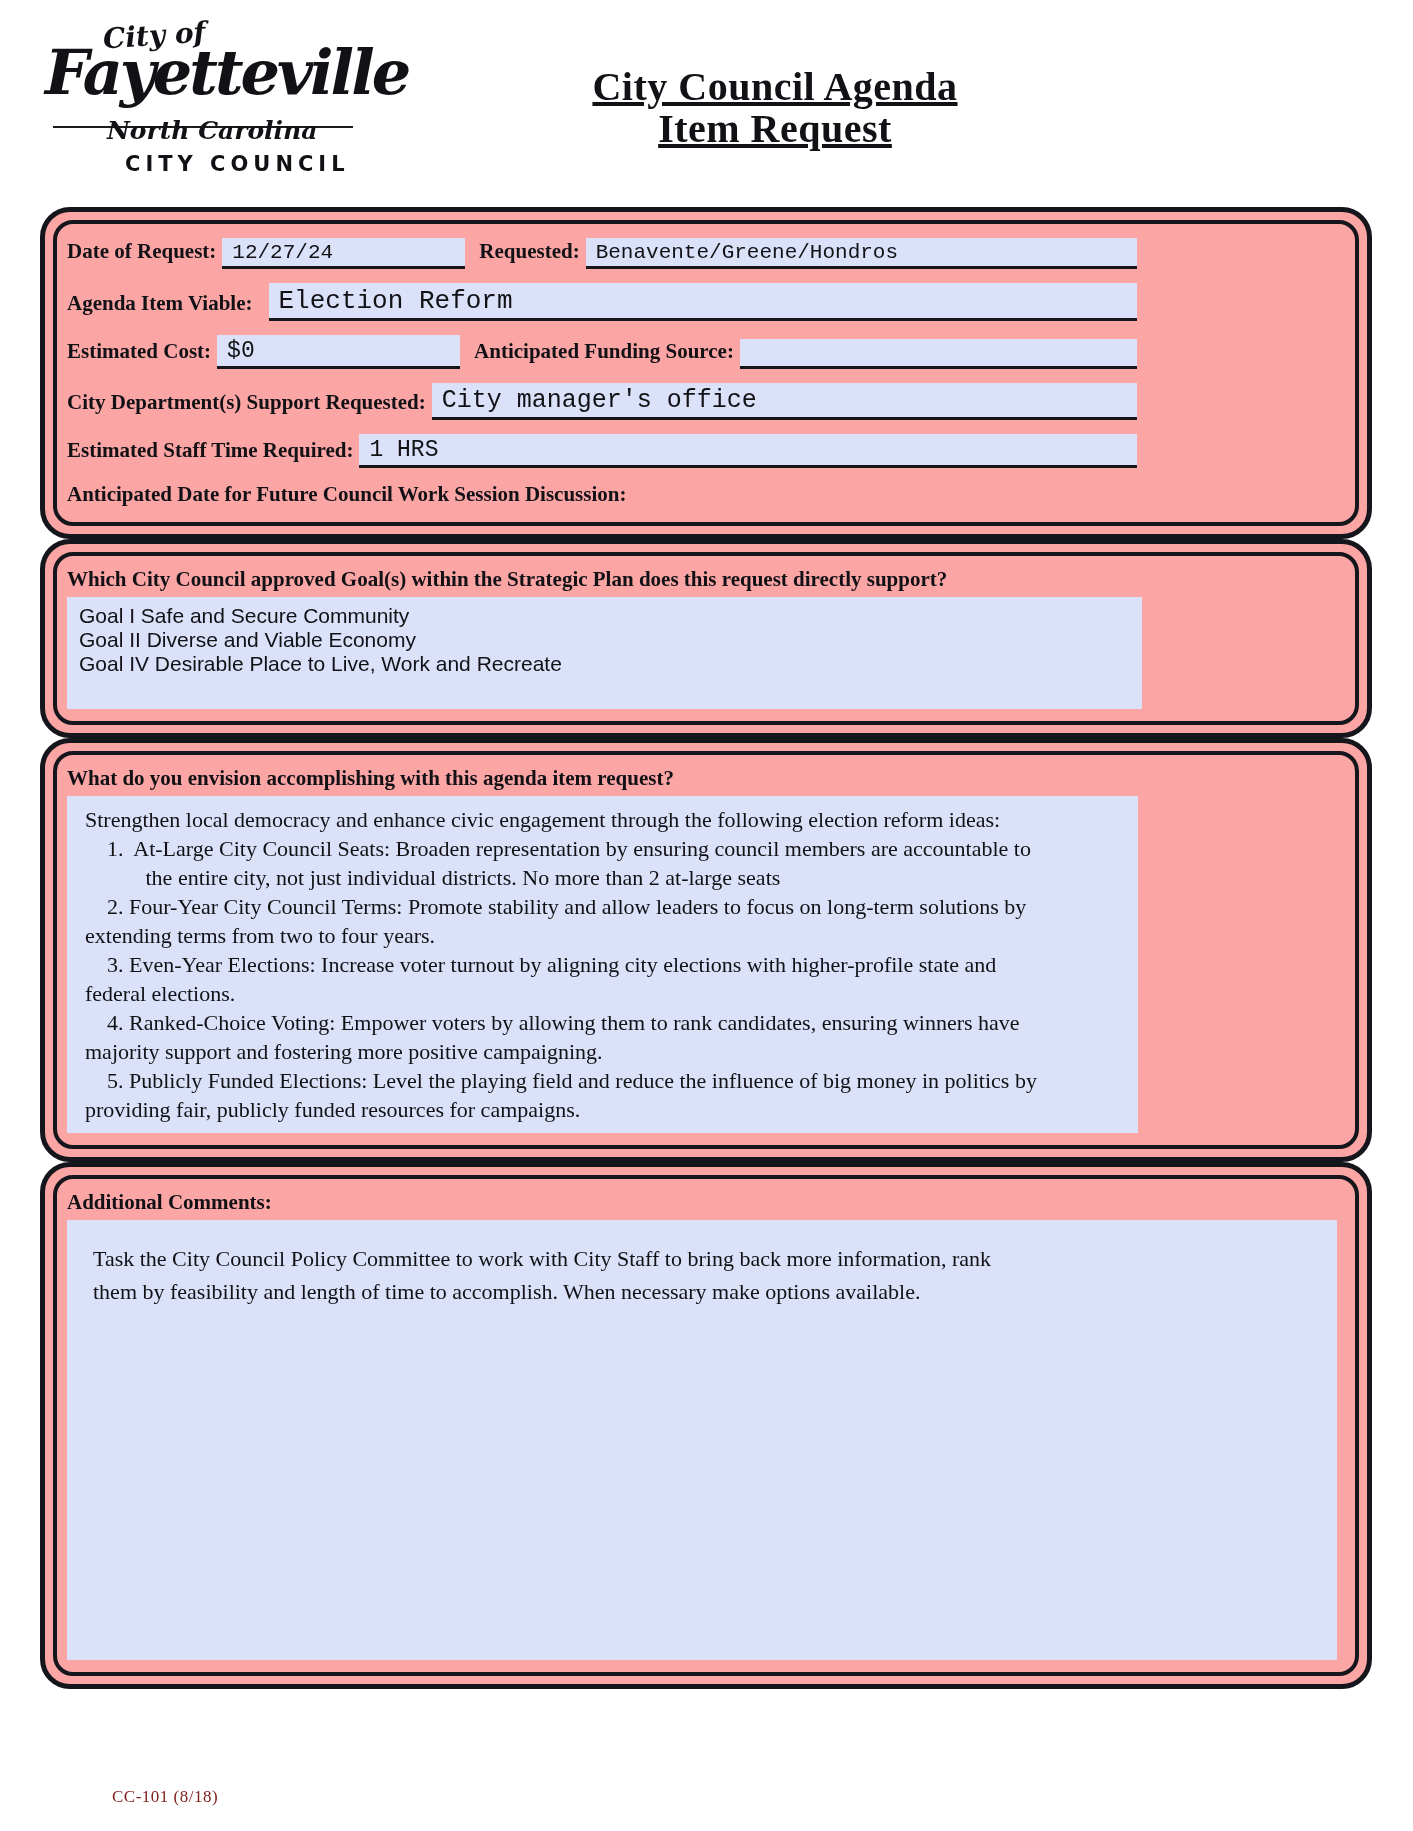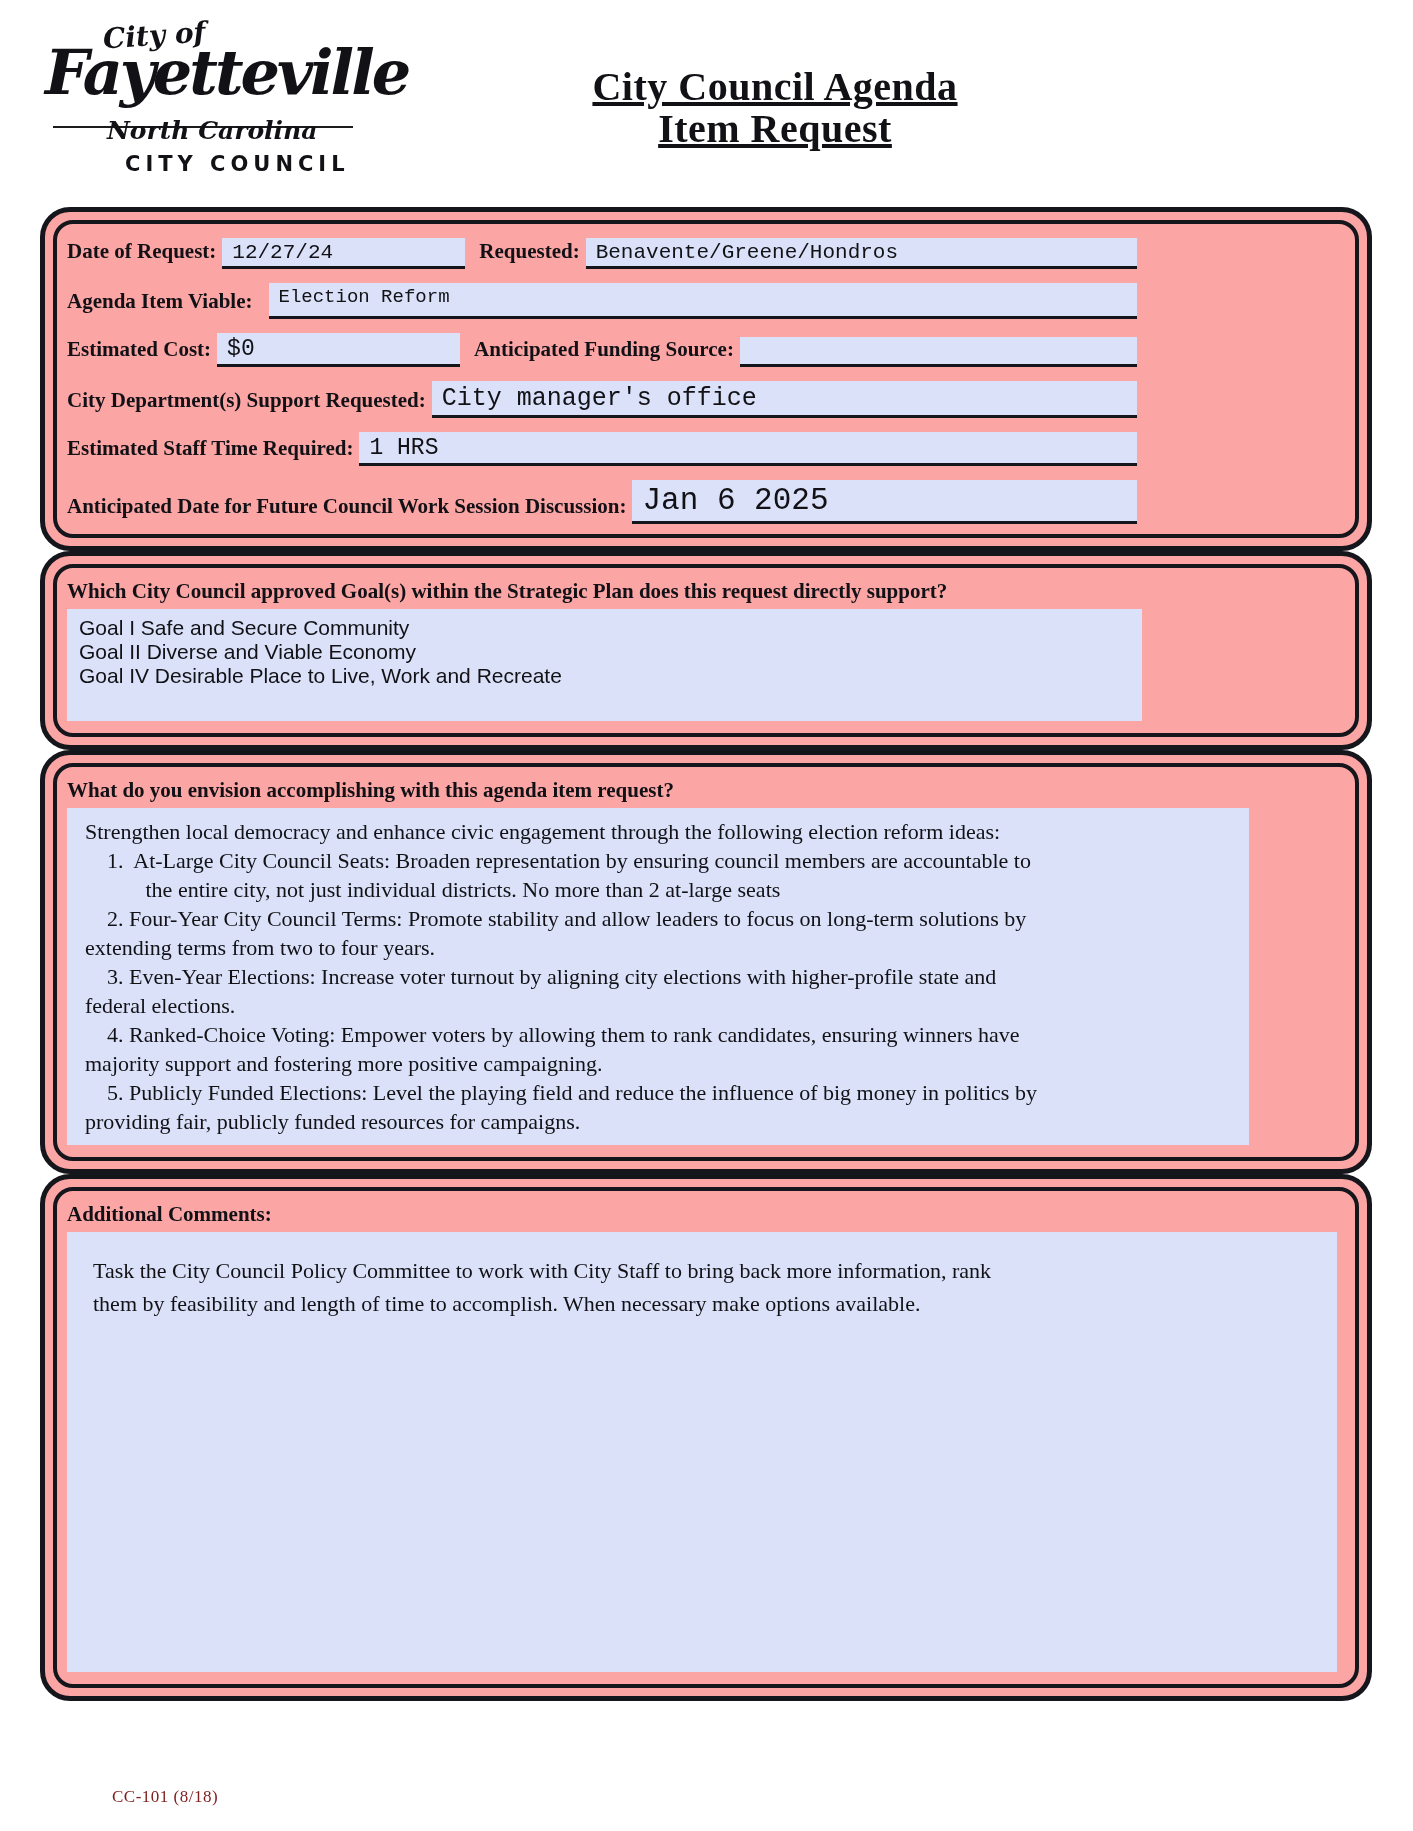--- a/index.html
+++ b/index.html
@@ -36,29 +36,29 @@
   .flabel{font:700 21px/1.15 "Liberation Serif","DejaVu Serif",serif;white-space:nowrap;padding-bottom:6px;}
   .flabel.second{margin-left:14px;}
   .field{background:var(--lav);border-bottom:3px solid var(--line);
          font-family:Liberation Mono, monospace;
          padding:3px 10px 2px 10px;margin-left:6px;min-height:30px;
          white-space:nowrap;overflow:hidden;}
   .grow{flex:1;}
   .w240{width:243px;}
   .v-sm{font-size:21px;}
   .v-md{font-size:23px;}
-  .v-lg{font-size:19px;min-height:36px;margin-left:16px;}
+  .v-lg{font-size:26px;min-height:36px;margin-left:16px;}
   .v-dept{font-size:25px;min-height:36px;}
   .v-xl{font-size:31px;min-height:44px;}
 
   .sec-heading{font:700 21px/26px "Liberation Serif","DejaVu Serif",serif;}
   .ta{background:var(--lav);margin-top:5px;white-space:pre-wrap;overflow:hidden;}
   .ta-goals{width:1075px;height:112px;padding:7px 12px;
             font:21px/24px "Liberation Sans","DejaVu Sans",sans-serif;}
-  .ta-envision{width:1182px;height:337px;padding:9px 14px 21px 18px;
+  .ta-envision{width:1071px;height:337px;padding:9px 14px 21px 18px;
             font:22px/29px "Liberation Serif","DejaVu Serif",serif;}
   .ta-comments{width:1270px;height:440px;padding:22px 26px;
             font:22px/33px "Liberation Serif","DejaVu Serif",serif;}
 
   .footer-code{position:absolute;top:1788px;left:112px;
             font:17px/1 "Liberation Serif","DejaVu Serif",serif;color:#7f1d1d;letter-spacing:.5px;}
 </style>
 </head>
 <body>
 
@@ -106,21 +106,20 @@
           <div class="field v-dept grow">City manager's office</div>
         </div>
 
         <div class="frow">
           <span class="flabel">Estimated Staff Time Required:</span>
           <div class="field v-md grow">1 HRS</div>
         </div>
 
         <div class="frow">
           <span class="flabel">Anticipated Date for Future Council Work Session Discussion:</span>
-          <div class="field v-xl grow">Jan 6 2025</div>
         </div>
 
       </div>
     </section>
 
     <section class="box">
       <div class="box-inner">
         <div class="sec-heading">Which City Council approved Goal(s) within the Strategic Plan does this request directly support?</div>
         <div class="ta ta-goals">Goal I Safe and Secure Community
 Goal II Diverse and Viable Economy

